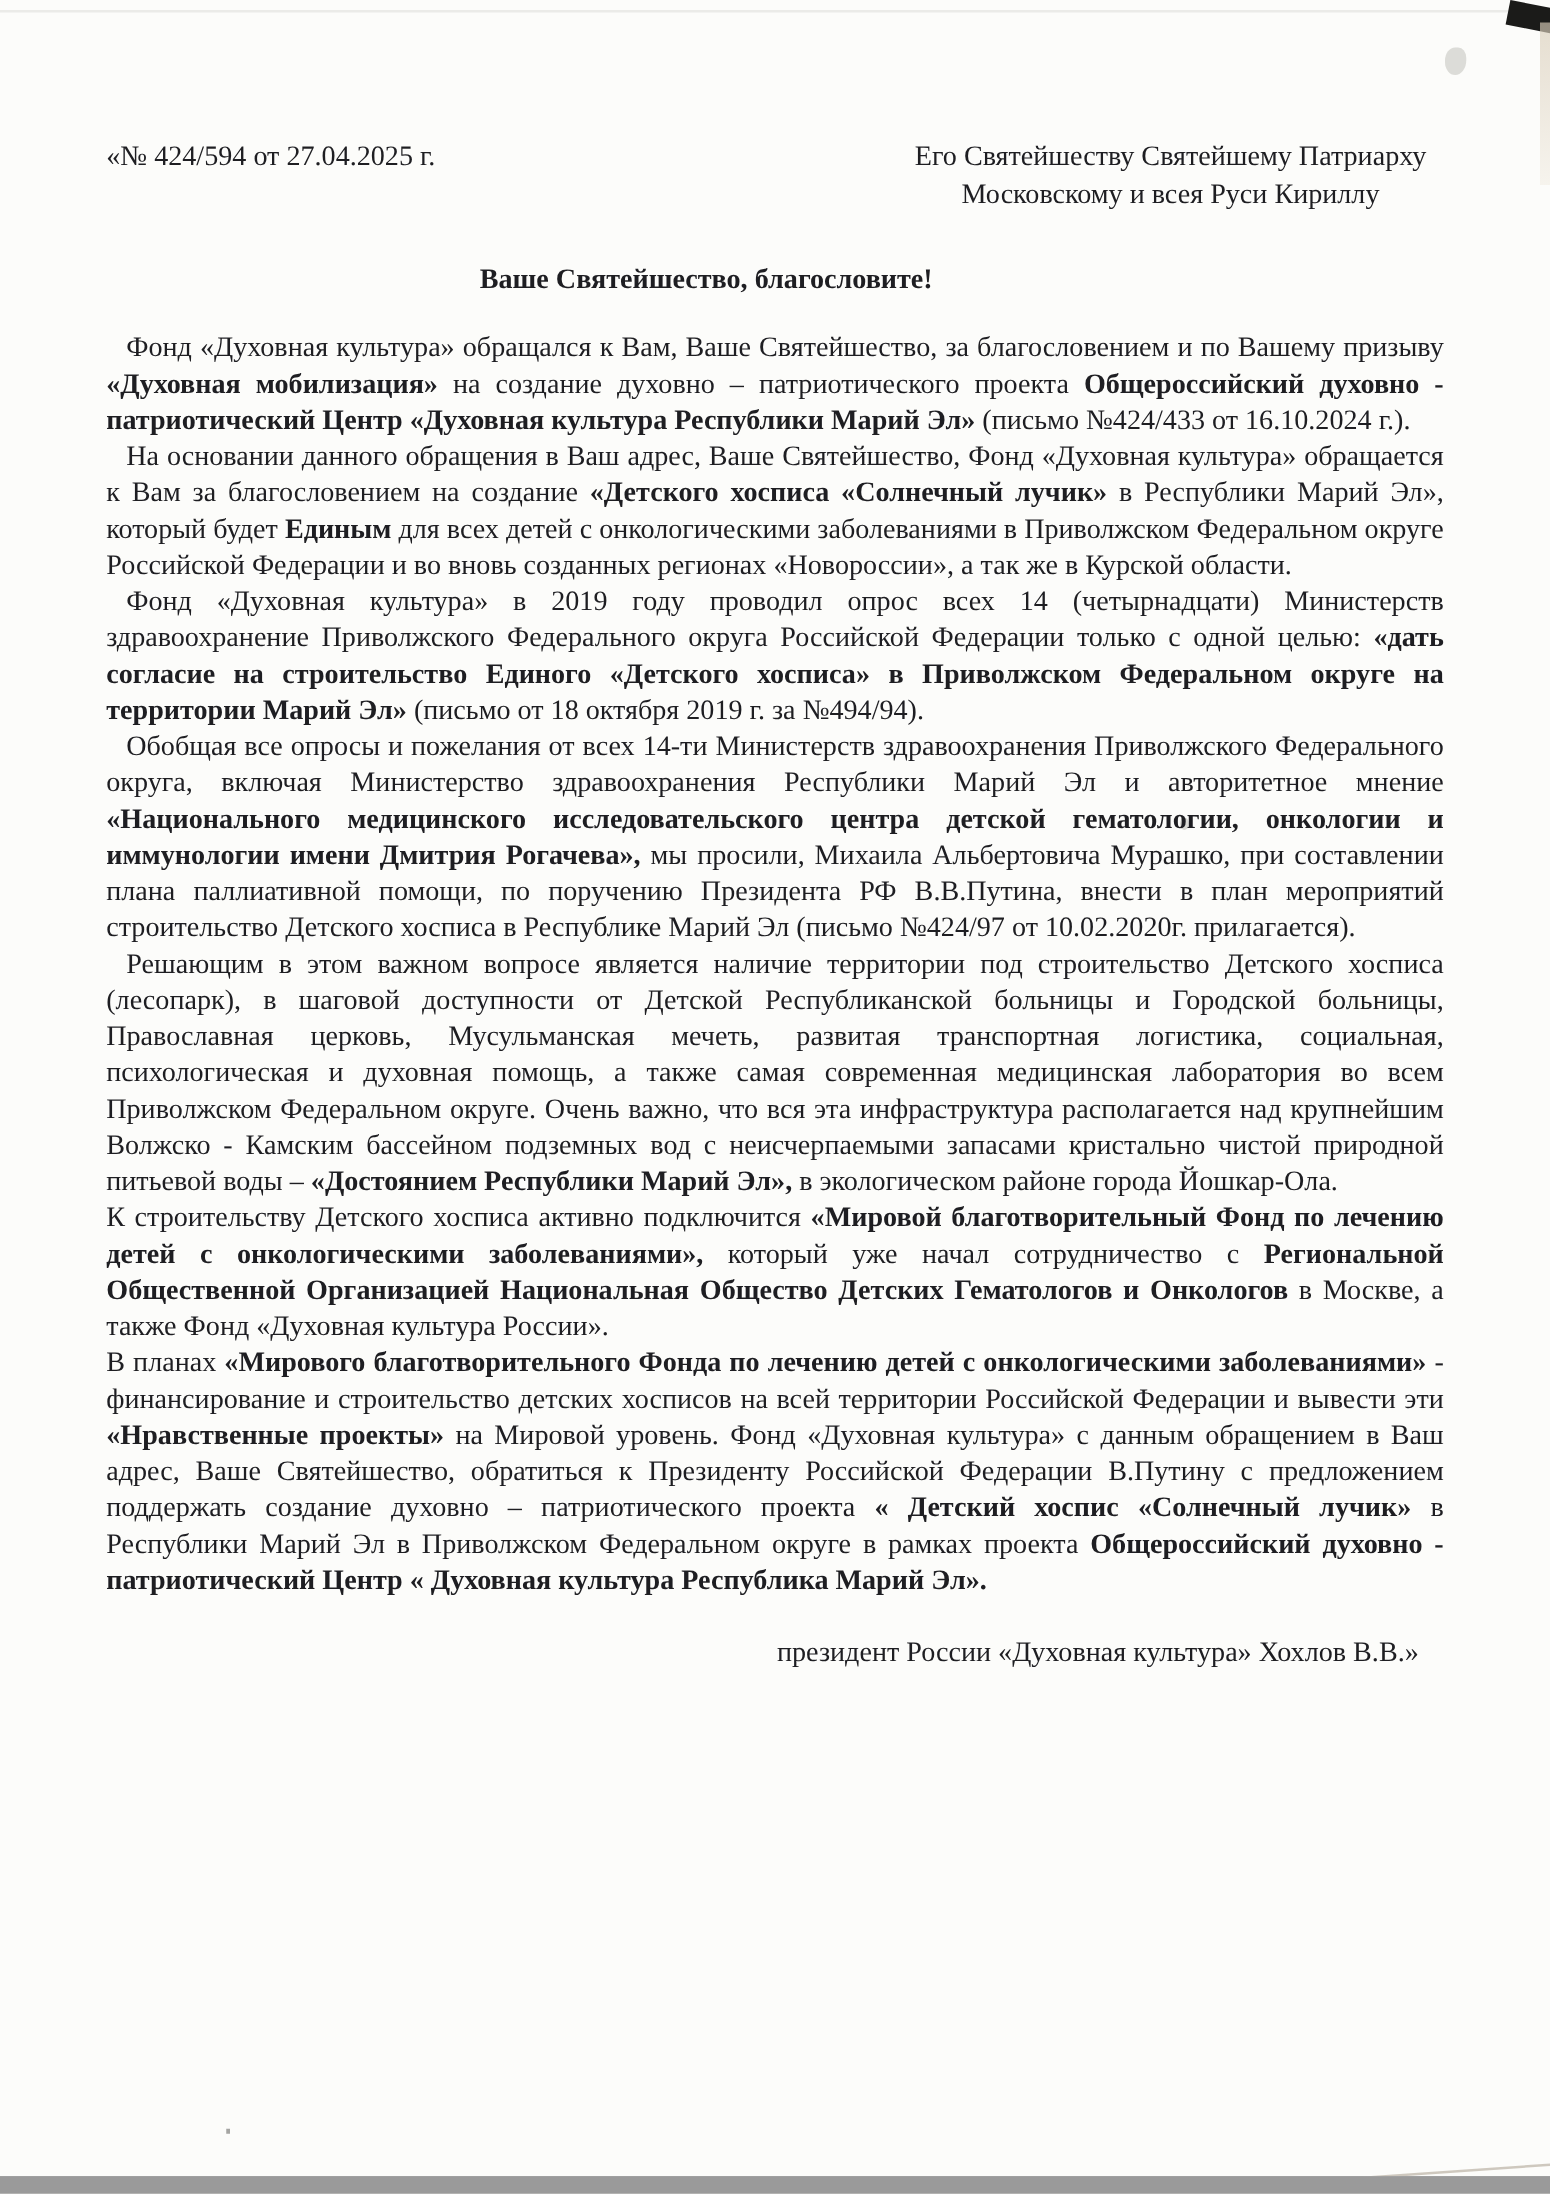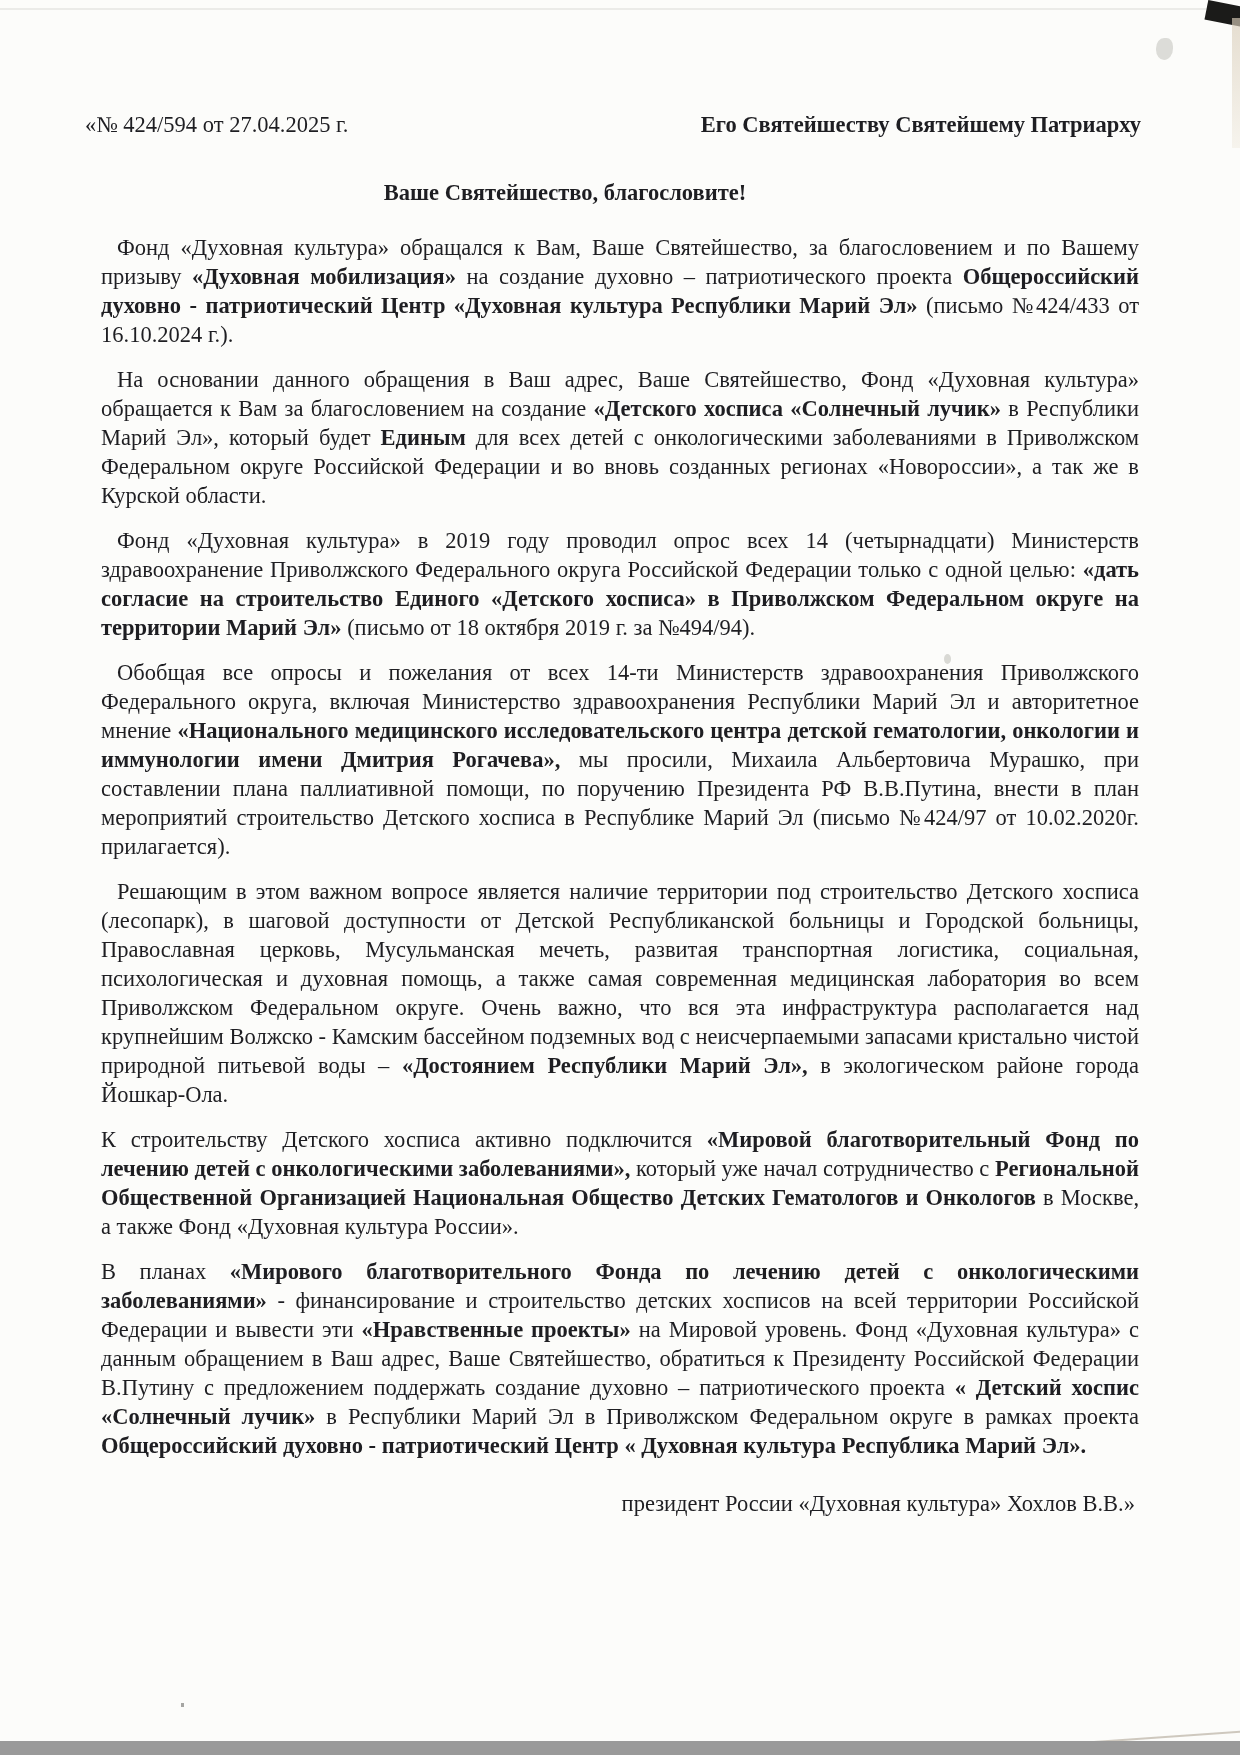--- a/index.html
+++ b/index.html
@@ -15,31 +15,31 @@
   .content {
     position:absolute; left:85px; top:110px; width:1070px;
   }
   .header-row {
     display:flex; justify-content:space-between; align-items:flex-start;
   }
   .reference {
     font-size:22.5px; line-height:30px; white-space:nowrap;
   }
   .addressee {
-    text-align:center; font-weight:bold; font-size:22.5px; line-height:30px;
+    text-align:center; font-weight:normal; font-size:22.5px; line-height:30px;
     padding-right:14px;
   }
   .salutation {
     margin-top:40px; text-align:center; font-weight:bold; font-size:22.5px;
     padding-right:110px;
   }
   .body-text {
     margin-top:27px; font-size:22.5px; line-height:29px; text-align:justify;
   }
-  .body-text p { margin:16px; }
+  .body-text p { margin:0; }
   .body-text p.indent { text-indent:16px; }
   .closing {
     margin-top:29px; font-size:22.5px; line-height:29px;
   }
   .signature {
     margin-top:29px; font-size:22.5px; line-height:29px;
     text-align:right; padding-right:20px;
   }
   
   .scan-topline {
@@ -83,20 +83,21 @@
   <div class="scan-smudge-2"></div>
   <div class="scan-bottom-line"></div>
   <div class="scan-speck"></div>
 
   <div class="content">
 
     <div class="header-row">
       <div class="reference">«№ 424/594 от 27.04.2025 г.</div>
       <div class="addressee">
         <div>Его Святейшеству Святейшему Патриарху</div>
+        <div>Московскому и всея Руси Кириллу</div>
       </div>
     </div>
 
     <div class="salutation">Ваше Святейшество, благословите!</div>
 
     <div class="body-text">
       <p class="indent">Фонд «Духовная культура» обращался к Вам, Ваше Святейшество, за благословением и по Вашему призыву <b>«Духовная мобилизация»</b> на создание духовно – патриотического проекта <b>Общероссийский духовно - патриотический Центр «Духовная культура Республики Марий Эл»</b> (письмо №424/433 от 16.10.2024 г.).</p>
       <p class="indent">На основании данного обращения в Ваш адрес, Ваше Святейшество, Фонд «Духовная культура» обращается к Вам за благословением на создание <b>«Детского хосписа «Солнечный лучик»</b> в Республики Марий Эл», который будет <b>Единым</b> для всех детей с онкологическими заболеваниями в Приволжском Федеральном округе Российской Федерации и во вновь созданных регионах «Новороссии», а так же в Курской области.</p>
       <p class="indent">Фонд «Духовная культура» в 2019 году проводил опрос всех 14 (четырнадцати) Министерств здравоохранение Приволжского Федерального округа Российской Федерации только с одной целью: <b>«дать согласие на строительство Единого «Детского хосписа» в Приволжском Федеральном округе на территории Марий Эл»</b> (письмо от 18 октября 2019 г. за №494/94).</p>
       <p class="indent">Обобщая все опросы и пожелания от всех 14-ти Министерств здравоохранения Приволжского Федерального округа, включая Министерство здравоохранения Республики Марий Эл и авторитетное мнение <b>«Национального медицинского исследовательского центра детской гематологии, онкологии и иммунологии имени Дмитрия Рогачева»,</b> мы просили, Михаила Альбертовича Мурашко, при составлении плана паллиативной помощи, по поручению Президента РФ В.В.Путина, внести в план мероприятий строительство Детского хосписа в Республике Марий Эл (письмо №424/97 от 10.02.2020г. прилагается).</p>

